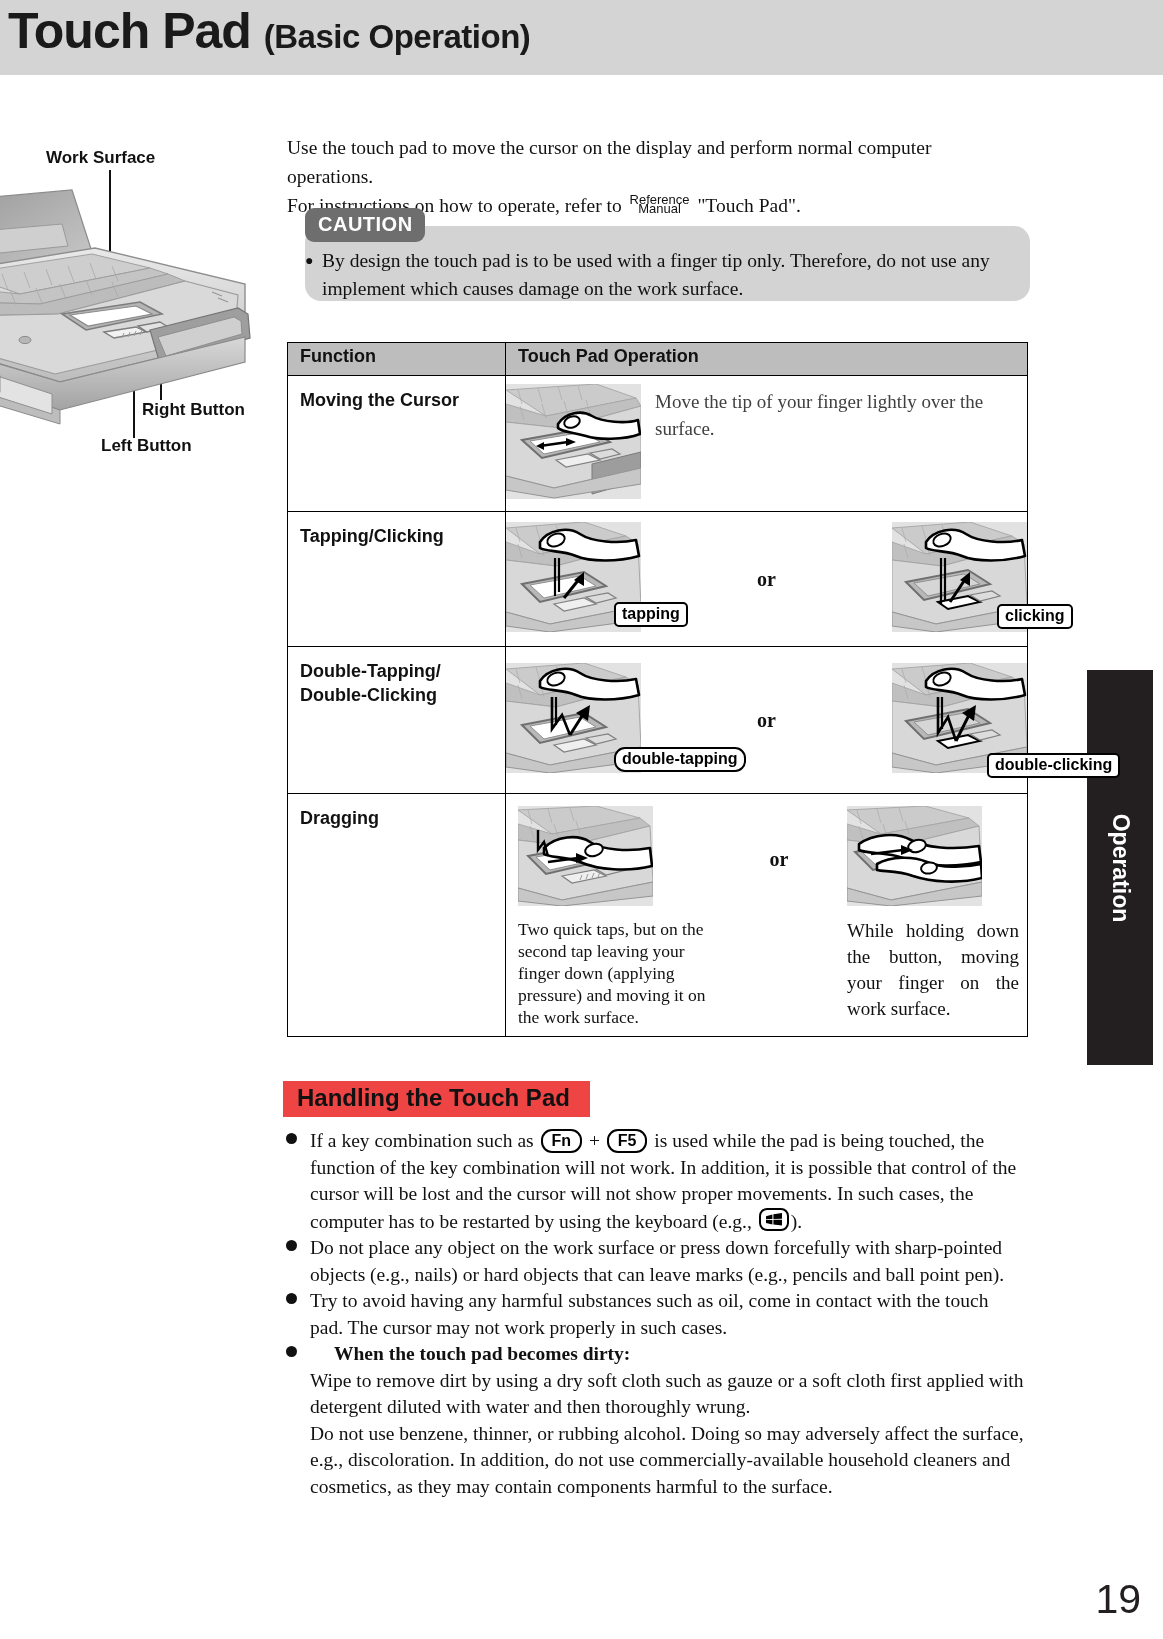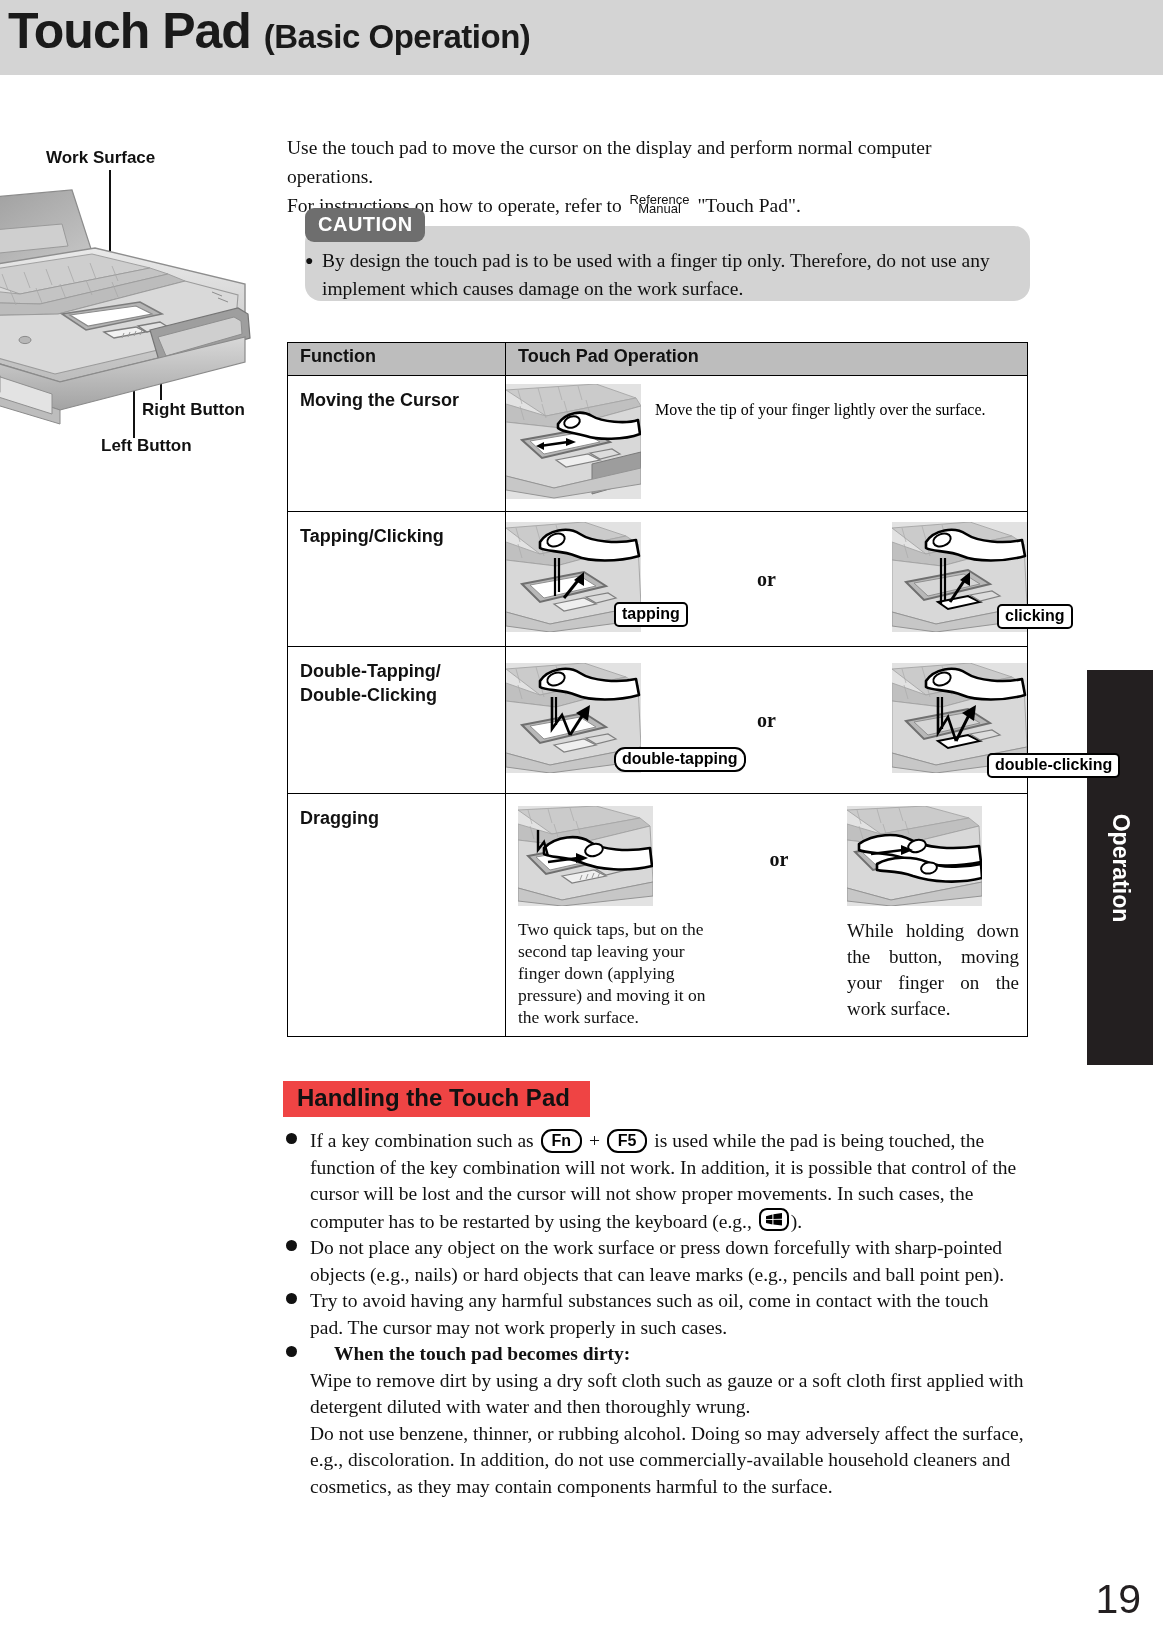--- a/index.html
+++ b/index.html
@@ -184,26 +184,25 @@
     line-height: 24px;
   }
   .op-cell { padding: 8px 0 8px 0 !important; }
 
   .row-inner {
     display: flex;
     align-items: flex-start;
   }
   .fig-wrap { position: relative; flex: 0 0 auto; }
   .desc-text {
-    font-size: 16px;
+    font-size: 19px;
     line-height: 27px;
-    color: #000000;
+    color: #404040;
     padding-left: 14px;
     padding-top: 4px;
-    margin-top: 8px;
   }
   .or-word {
     font-family: "Liberation Serif", serif;
     font-weight: bold;
     font-size: 20px;
     color: #111;
   }
 
   
   .callout {

